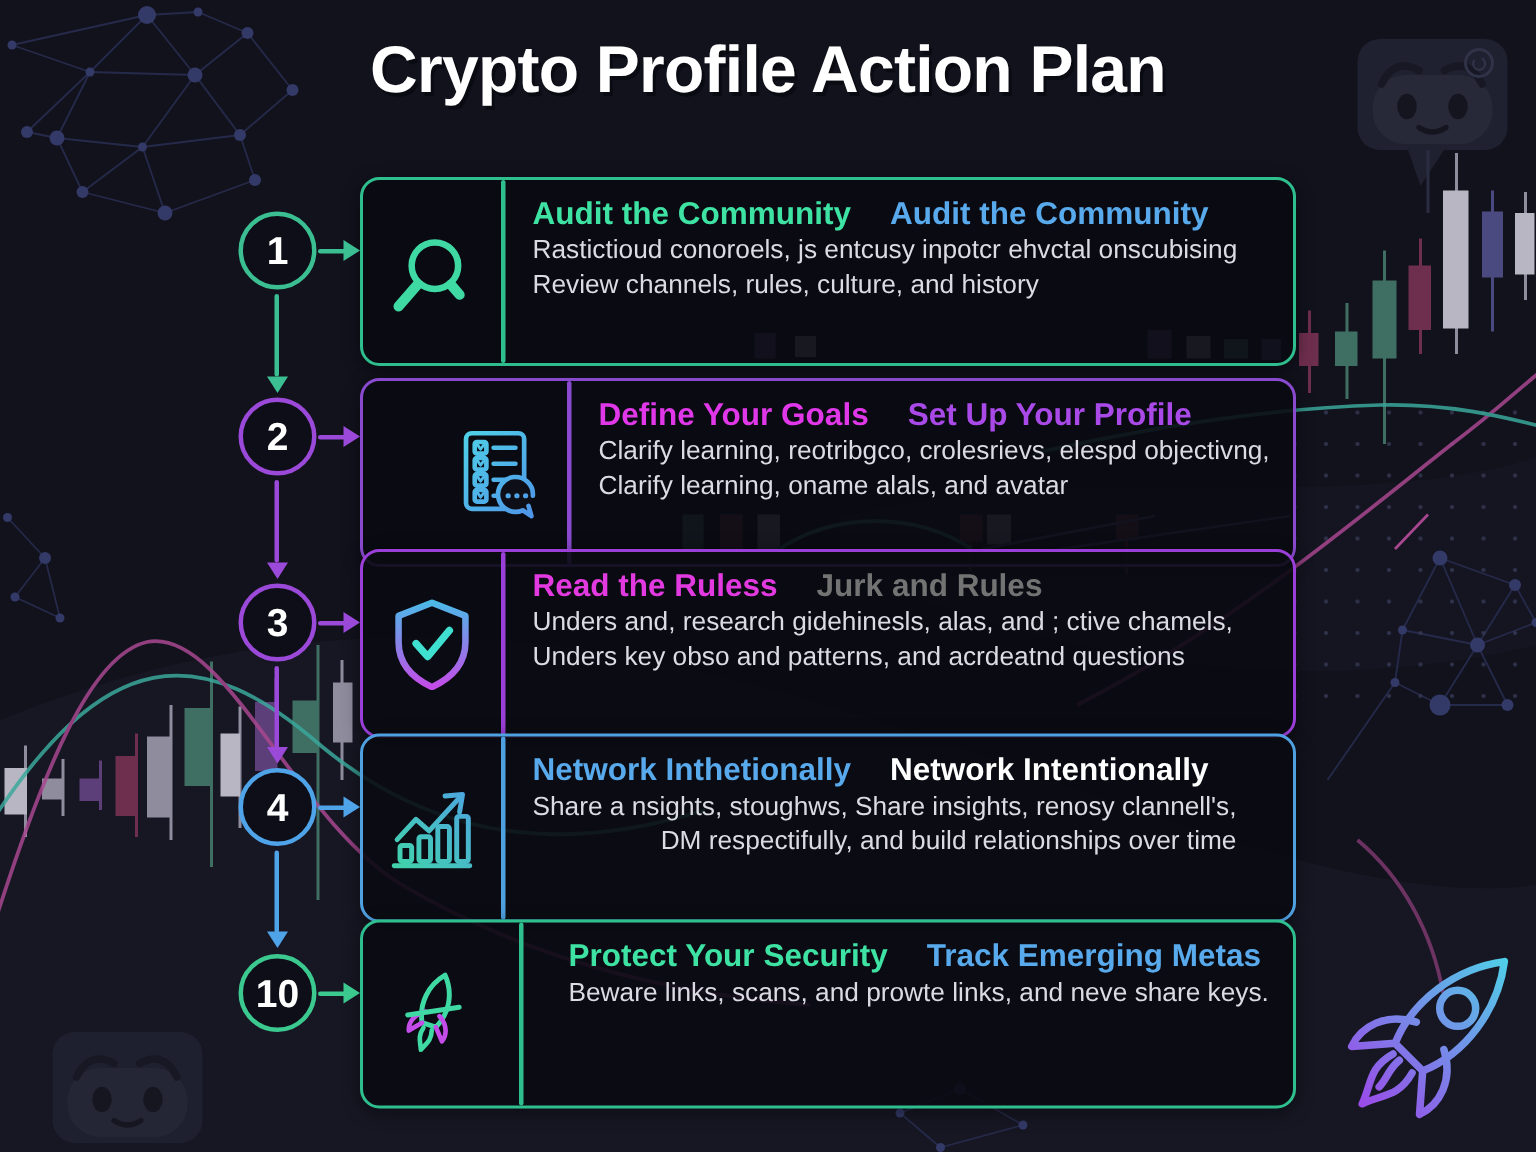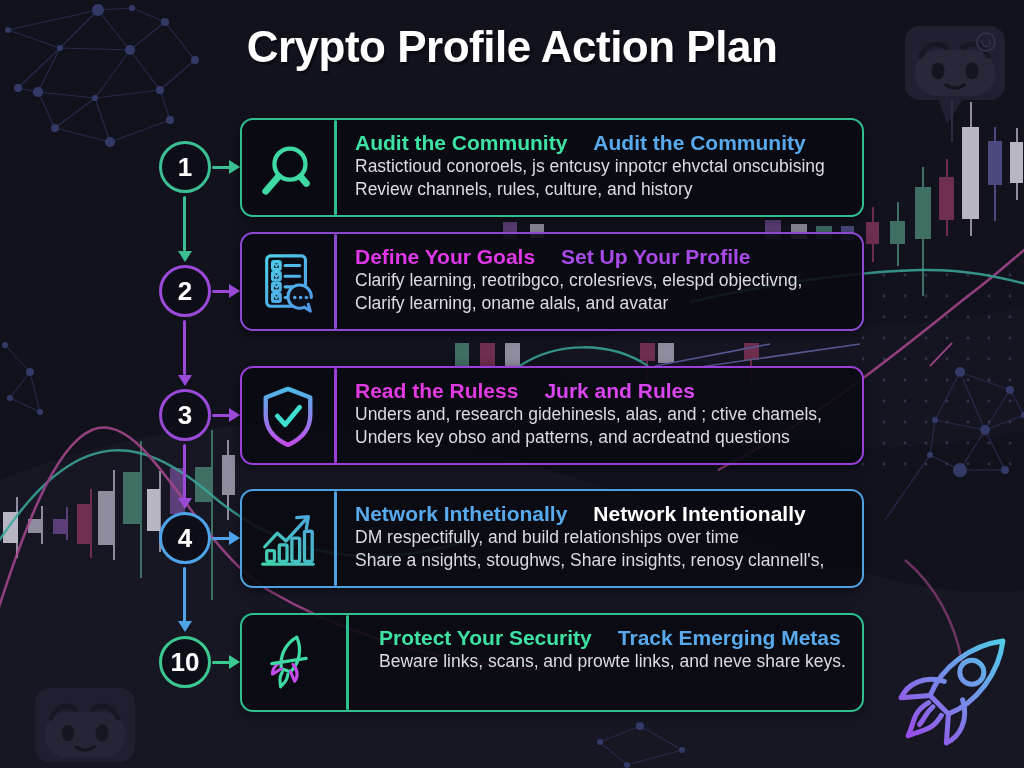--- a/index.html
+++ b/index.html
@@ -1,21 +1,21 @@
 <!DOCTYPE html>
 <html><head>
 <meta charset="utf-8">
 <style>
   html,body{margin:0;padding:0;background:#0a0a12;}
   .stage{position:relative;width:1024px;height:768px;background:#12121d;overflow:hidden;
          font-family:"Liberation Sans",sans-serif;}
   svg.bgdecor{position:absolute;left:0;top:0;}
   .title{position:absolute;top:22px;left:0;width:100%;text-align:center;color:#ffffff;
          font-size:44px;font-weight:bold;letter-spacing:-0.5px;text-shadow:2px 3px 0 #0a0a12;}
-  .card{position:absolute;left:240px;width:624px;height:99px;background:rgba(10,11,18,0.90);
+  .card{position:absolute;left:240px;width:624px;height:126px;background:rgba(10,11,18,0.90);
         border:2px solid #444;border-radius:13px;display:flex;box-sizing:border-box;
         box-shadow:0 3px 12px rgba(0,0,0,0.45);}
   .card-iconpanel{width:92px;flex:none;display:flex;align-items:center;justify-content:center;}
   .card-divider{width:3px;flex:none;border-radius:2px;}
   .card-body{padding:11px 10px 0 18px;overflow:hidden;}
   .card-titles{display:flex;gap:26px;font-size:21px;font-weight:bold;white-space:nowrap;}
   .card-line{font-size:17.5px;color:#dcdbe4;line-height:1.3;white-space:nowrap;}
   .step-circle{position:absolute;left:159px;width:52px;height:52px;border-radius:50%;
         background:#0d0e17;border:3px solid #888;color:#fff;display:flex;align-items:center;
         justify-content:center;font-size:26px;font-weight:bold;box-sizing:border-box;z-index:5;}
@@ -291,21 +291,21 @@
     <div class="card-body">
       <div class="card-titles">
         <span style="color: rgb(62, 227, 164);">Audit the Community</span>
         <span style="color: rgb(88, 170, 236);">Audit the Community</span>
       </div>
       <div class="card-line">Rastictioud conoroels, js entcusy inpotcr ehvctal onscubising</div>
       <div class="card-line">Review channels, rules, culture, and history</div>
     </div>
   </div>
 
-  <div class="card" style="top: 232px; border-color: rgb(138, 74, 208);">
+  <div class="card" style="top: 252px; border-color: rgb(138, 74, 208); padding-left: 44px;">
     <div class="card-iconpanel">
       <svg width="62" height="62" viewBox="0 0 64 64" fill="none" stroke-linecap="round" stroke-linejoin="round">
         <defs>
           <linearGradient id="ck" x1="0" y1="0" x2="64" y2="64" gradientUnits="userSpaceOnUse">
             <stop offset="0" stop-color="#4fd8e8"></stop>
               <stop offset="1" stop-color="#4f8fe8"></stop>
           </linearGradient>
         </defs>
         <g stroke="url(#ck)" stroke-width="3.2">
           <rect x="10" y="5" width="40" height="52" rx="4"></rect>
@@ -351,28 +351,28 @@
           </linearGradient>
         </defs>
         <path d="M32,4 L55,13 V31 C55,47 45,56 32,62 C19,56 9,47 9,31 V13 Z" stroke="url(#sh)" stroke-width="4.5"></path>
         <polyline points="21,32 29,41 44,23" stroke="#3fe0d0" stroke-width="5"></polyline>
       </svg>
     </div>
     <div class="card-divider" style="background-color: rgb(154, 63, 216);"></div>
     <div class="card-body">
       <div class="card-titles">
         <span style="color: rgb(226, 58, 224);">Read the Ruless</span>
-        <span style="color: #d946ef;">Jurk  and Rules</span>
+        <span style="color: #737373;">Jurk  and Rules</span>
       </div>
       <div class="card-line">Unders and, research gidehinesls, alas, and ; ctive chamels,</div>
       <div class="card-line">Unders key obso and patterns, and acrdeatnd questions</div>
     </div>
   </div>
 
-  <div class="card" style="top: 489px; border-color: rgb(79, 160, 224);">
+  <div class="card" style="top: 489px; border-color: rgb(79, 160, 224); text-align: right;">
     <div class="card-iconpanel">
       <svg width="62" height="62" viewBox="0 0 64 64" fill="none" stroke-linecap="round" stroke-linejoin="round">
         <defs>
           <linearGradient id="gr" x1="0" y1="64" x2="64" y2="0" gradientUnits="userSpaceOnUse">
             <stop offset="0" stop-color="#3fd9a4"></stop>
               <stop offset="1" stop-color="#4f9fe8"></stop>
           </linearGradient>
         </defs>
         <g stroke="url(#gr)" stroke-width="3.4">
           <line x1="6" y1="58" x2="58" y2="58"></line>
@@ -384,22 +384,22 @@
           <polyline points="41,10 53,9 51,21"></polyline>
         </g>
       </svg>
     </div>
     <div class="card-divider" style="background-color: rgb(79, 160, 224);"></div>
     <div class="card-body">
       <div class="card-titles">
         <span style="color: rgb(88, 170, 236);">Network Inthetionally</span>
         <span style="color: #ffffff;">Network Intentionally</span>
       </div>
+      <div class="card-line">Share a nsights, stoughws, Share insights, renosy clannell's,</div>
       <div class="card-line">DM respectifully, and build relationships over time</div>
-      <div class="card-line">Share a nsights, stoughws, Share insights, renosy clannell's,</div>
     </div>
   </div>
 
   <div class="card" style="top: 613px; border-color: rgb(47, 191, 143); gap: 12px;">
     <div class="card-iconpanel">
       <svg width="62" height="62" viewBox="0 0 64 64" fill="none" stroke-linecap="round" stroke-linejoin="round">
         <g transform="translate(33,30) rotate(18)">
           <path d="M0,-26 C9,-16 11,-2 5,10 L-5,10 C-11,-2 -9,-16 0,-26 Z" stroke="#3fd9a4" stroke-width="3.4"></path>
           <path d="M-5,2 C-12,6 -14,13 -12,18 L-5,10" stroke="#c44ce8" stroke-width="3.2"></path>
           <path d="M5,2 C12,6 14,13 12,18 L5,10" stroke="#c44ce8" stroke-width="3.2"></path>

